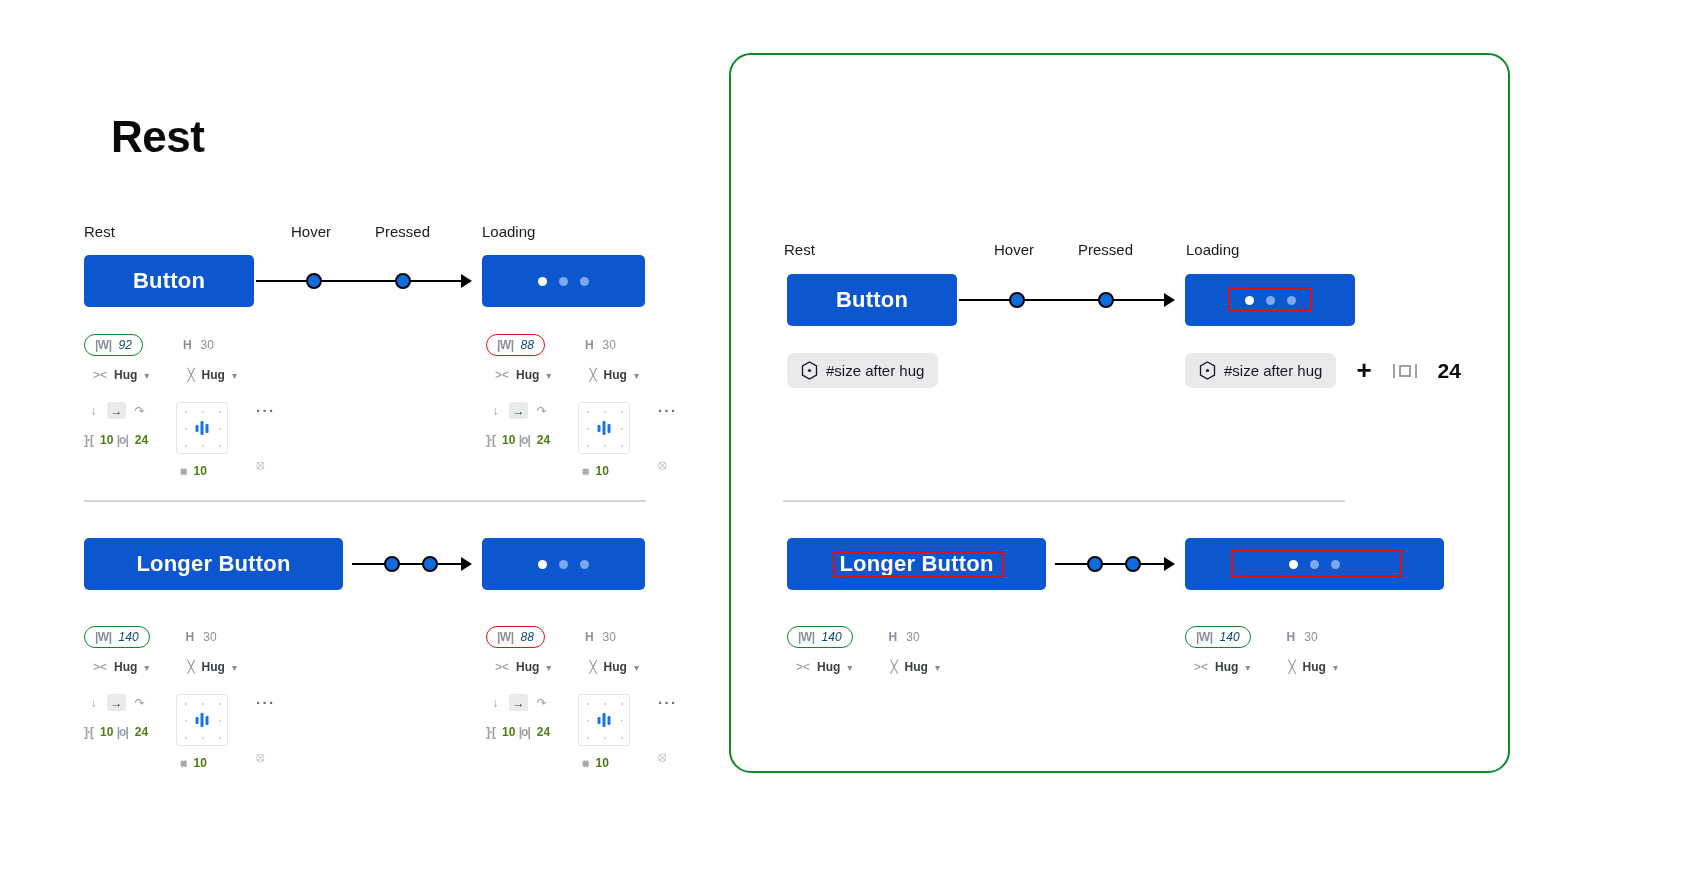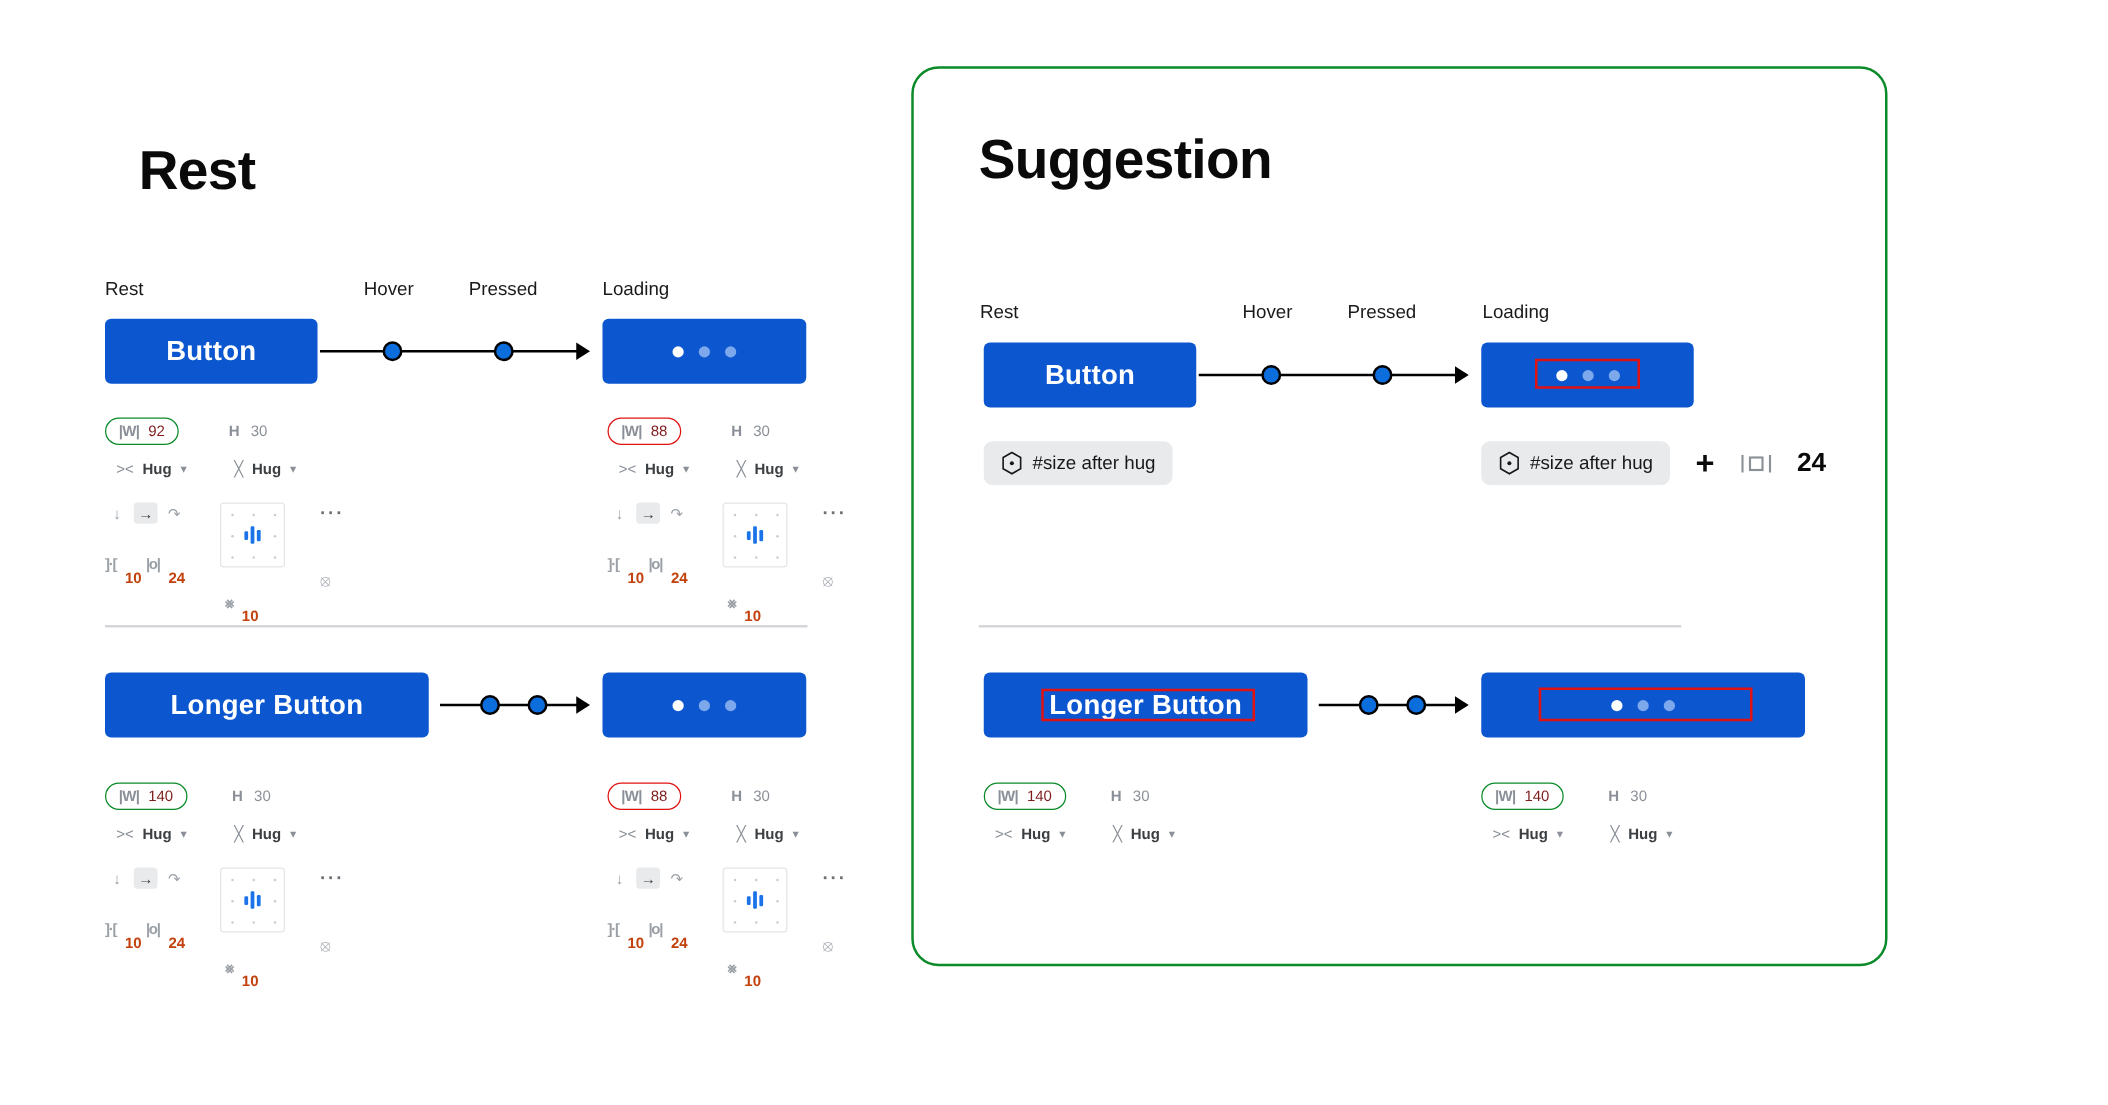--- a/index.html
+++ b/index.html
@@ -92,21 +92,21 @@
 
   .pill {
     display: inline-flex; align-items: center; gap: 7px;
     padding: 3px 10px;
     border-radius: 11px;
     font-size: 12px;
   }
   .pill.green { border: 1.8px solid #0a8a28; }
   .pill.red   { border: 1.8px solid #e11212; }
   .pill .k { color: #8b9098; font-weight: 600; letter-spacing: -0.5px; }
-  .pill .v { color: #7f1d1d; }
+  .pill .v { color: #0c4a6e; font-style: italic; }
 
   .plainfield {
     display: inline-flex; align-items: center; gap: 9px;
     padding: 3px 6px; font-size: 12px;
   }
   .plainfield .k { color: #8b9098; font-weight: 600; }
   .plainfield .v { color: #8b9098; }
 
   .hugfield {
     display: inline-flex; align-items: center; gap: 7px;
@@ -118,21 +118,21 @@
   .dirbtns { display: inline-flex; align-items: center; gap: 4px; }
   .dirbtns .db {
     width: 19px; height: 17px; border-radius: 3px;
     display: flex; align-items: center; justify-content: center;
     color: #9aa0a6; font-size: 12px;
   }
   .dirbtns .db.sel { background: #e9eaec; color: #3c4043; }
 
   .gapfield { display: inline-flex; align-items: center; gap: 7px; font-size: 12px; }
   .gapfield .k { color: #9aa0a6; letter-spacing:-1px; font-weight:600;}
-  .gapfield .v { color: #c2410c; font-weight: 700; margin-top: 22px; }
+  .gapfield .v { color: #4d7c0f; font-weight: 700; }
 
   .alignpad {
     width: 52px; height: 52px;
     border: 1px solid #e3e5e8; border-radius: 3px;
     position: relative;
   }
   .alignpad .dot {
     position: absolute; width: 2px; height: 2px; border-radius: 50%;
     background: #c8ccd1;
   }
@@ -169,21 +169,20 @@
   }
 </style>
 </head>
 <body>
 
 <div id="stage">
 
   <div id="sugg-frame"></div>
 
   <div id="case-title" class="panel-title">Rest</div>
-  <div id="sugg-title" class="panel-title">Suggestion</div>
 
   <div class="state-label" style="left:84px;  top:223px;">Rest</div>
   <div class="state-label" style="left:291px; top:223px;">Hover</div>
   <div class="state-label" style="left:375px; top:223px;">Pressed</div>
   <div class="state-label" style="left:482px; top:223px;">Loading</div>
 
   <div class="btn" style="left:84px; top:255px; width:170px; height:52px;">Button</div>
 
   <div class="arrow-wrap" style="left:256px; top:270px; width:218px;">
     <div class="arrow-line" style="width:206px;"></div>

